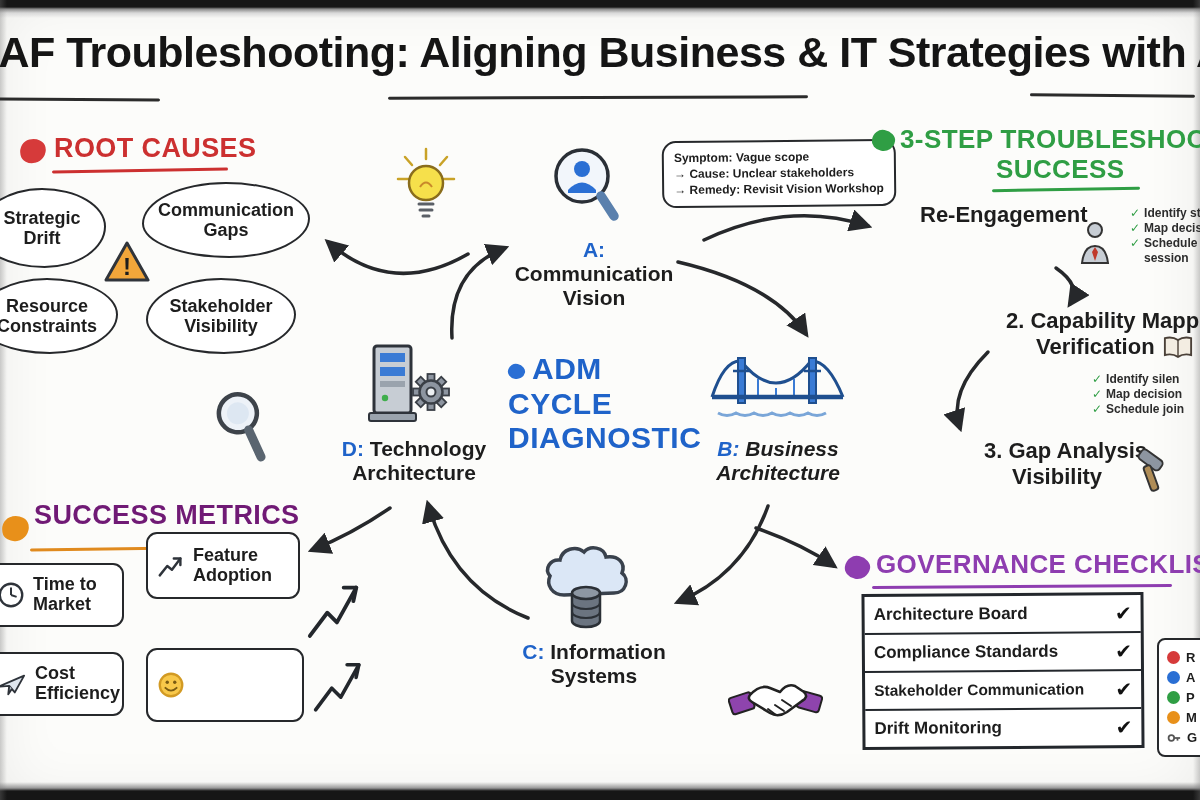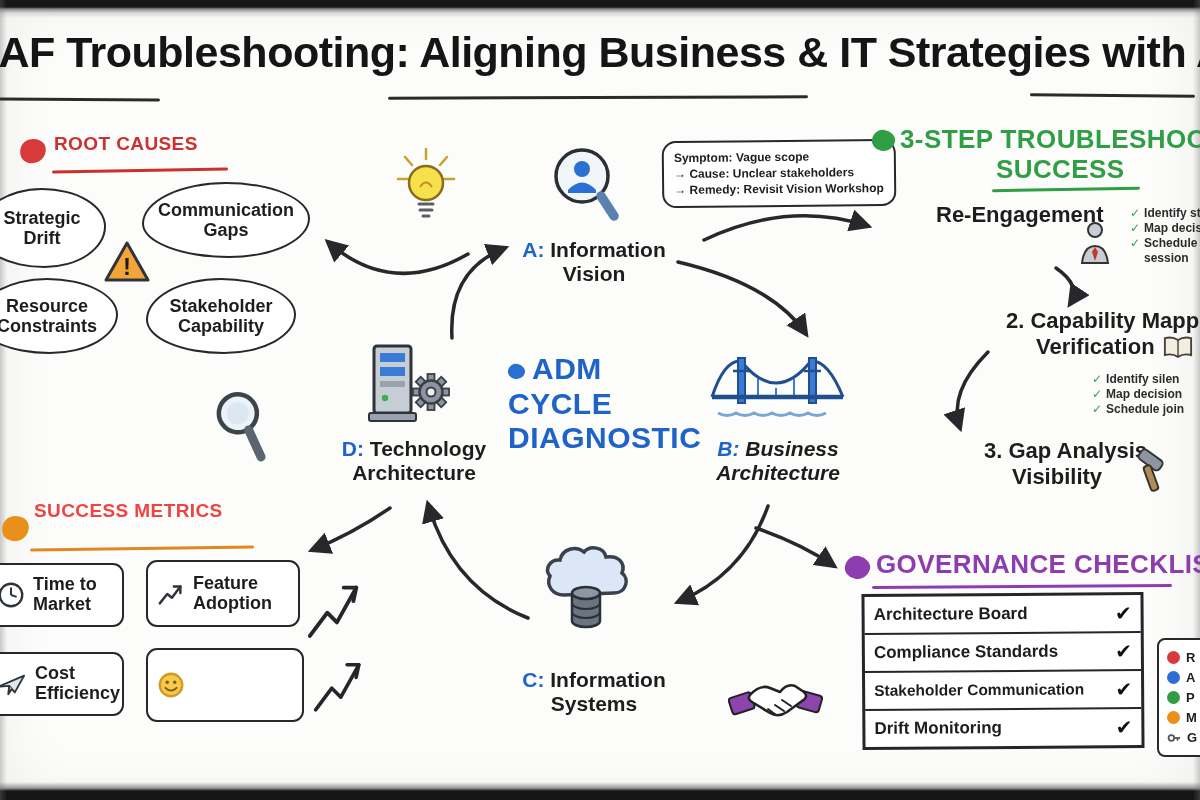--- a/index.html
+++ b/index.html
@@ -14,21 +14,21 @@
     background:linear-gradient(180deg,#161616 0,#161616 7px,#8a8a8a 9px,#d9d9d9 13px,rgba(255,255,255,0) 18px);}
   .edge-bottom{left:0;top:782px;width:1200px;height:18px;
     background:linear-gradient(0deg,#161616 0,#161616 9px,#9a9a9a 12px,rgba(255,255,255,0) 18px);}
   .edge-side{top:0;width:7px;height:800px;background:linear-gradient(90deg,rgba(120,120,120,.35),rgba(255,255,255,0));}
   .edge-right{right:0;left:auto;transform:scaleX(-1);}
 
   .title{top:28px;left:50%;transform:translateX(-50%);white-space:nowrap;
     font-size:43px;font-weight:bold;letter-spacing:-0.5px;color:#151515;}
   .uline{height:3px;background:#2b2b2b;border-radius:3px;}
 
-  .sec-head{font-weight:bold;font-size:19px;letter-spacing:.4px;white-space:nowrap;}
+  .sec-head{font-weight:bold;font-size:27px;letter-spacing:.4px;white-space:nowrap;}
   .blob{display:inline-block;border-radius:46% 54% 52% 48% / 55% 45% 56% 44%;}
 
   .bubble{border:2.5px solid #26282b;background:#fff;border-radius:50% 50% 48% 52% / 55% 48% 52% 45%;
     display:flex;align-items:center;justify-content:center;text-align:center;
     font-weight:bold;font-size:18px;line-height:1.12;padding:4px 10px;box-sizing:border-box;}
 
   .node-label{text-align:center;font-weight:bold;font-size:21px;line-height:1.15;}
   .pfx{color:#1f63c9;}
   .adm{font-weight:bold;font-size:30px;color:#1f63c9;line-height:1.15;letter-spacing:.5px;}
 
@@ -94,21 +94,21 @@
     </g>
   </svg>
 
   <span class="abs blob" style="left:20px;top:139px;width:26px;height:24px;background:#d63a3a;transform:rotate(-12deg);"></span>
   <div class="abs sec-head" style="left:54px;top:133px;color:#cc3030;">ROOT CAUSES</div>
   <div class="abs uline" style="left:52px;top:169px;width:176px;background:#cc3030;transform:rotate(-1deg);"></div>
 
   <div class="abs bubble" style="left:-22px;top:188px;width:128px;height:80px;">Strategic Drift</div>
   <div class="abs bubble" style="left:142px;top:182px;width:168px;height:76px;">Communication Gaps</div>
   <div class="abs bubble" style="left:-24px;top:278px;width:142px;height:76px;">Resource Constraints</div>
-  <div class="abs bubble" style="left:146px;top:278px;width:150px;height:76px;">Stakeholder Capability</div>
+  <div class="abs bubble" style="left:146px;top:278px;width:150px;height:76px;">Stakeholder Visibility</div>
 
   <span class="abs" style="left:103px;top:240px;">
     <svg width="48" height="44" viewBox="0 0 48 44">
       <path d="M24 3 L45 40 L3 40 Z" fill="#f2a63a" stroke="#30343a" stroke-width="3" stroke-linejoin="round"></path>
       <text x="24" y="35" text-anchor="middle" font-size="24" font-weight="bold" fill="#1d1d1d">!</text>
     </svg>
   </span>
 
   <span class="abs" style="left:396px;top:146px;">
     <svg width="60" height="90" viewBox="0 0 60 90">
@@ -145,21 +145,21 @@
 
   <span class="abs" style="left:548px;top:142px;">
     <svg width="75" height="92" viewBox="0 0 75 92">
       <circle cx="34" cy="34" r="26" fill="#f2f6fb" stroke="#2a2f36" stroke-width="3.5"></circle>
       <circle cx="34" cy="27" r="8" fill="#2a6fd4"></circle>
       <path d="M20 48 q14 -15 28 0 l0 3 l-28 0 z" fill="#2a6fd4"></path>
       <line x1="53" y1="54" x2="66" y2="74" stroke="#5a80ad" stroke-width="9.5" stroke-linecap="round"></line>
     </svg>
   </span>
   <div class="abs node-label" style="left:508px;top:238px;width:172px;">
-    <span class="pfx">A:</span> <span>Information Vision</span>
+    <span class="pfx">A:</span> <span>Communication Vision</span>
   </div>
 
   <div class="abs callout" style="left:662px;top:140px;transform:rotate(-.6deg);">
     <div>Symptom: Vague scope</div>
     <div>→ Cause: Unclear stakeholders</div>
     <div>→ Remedy: Revisit Vision Workshop</div>
   </div>
 
   <span class="abs" style="left:710px;top:345px;">
     <svg width="135" height="80" viewBox="0 0 135 80">
@@ -185,21 +185,21 @@
 
   <span class="abs" style="left:534px;top:535px;">
     <svg width="104" height="102" viewBox="0 0 104 102">
       <path d="M30 60 C18 60 12 50 16 41 C10 34 16 24 26 25 C28 14 42 10 50 17 C56 10 70 12 72 22 C84 20 92 28 88 38 C96 44 92 58 80 58 Z" fill="#dbe7f6" stroke="#39414c" stroke-width="3.5"></path>
       <path d="M38 58 l0 28 a14 6 0 0 0 28 0 l0 -28" fill="#6b7480" stroke="#2b3036" stroke-width="2.5"></path>
       <path d="M38 68 a14 6 0 0 0 28 0" fill="none" stroke="#2b3036" stroke-width="2"></path>
       <path d="M38 77 a14 6 0 0 0 28 0" fill="none" stroke="#2b3036" stroke-width="2"></path>
       <ellipse cx="52" cy="58" rx="14" ry="6" fill="#8d97a3" stroke="#2b3036" stroke-width="2.5"></ellipse>
     </svg>
   </span>
-  <div class="abs node-label" style="left:514px;top:640px;width:160px;margin-top:28px;">
+  <div class="abs node-label" style="left:514px;top:640px;width:160px;">
     <span class="pfx">C:</span> <span>Information Systems</span>
   </div>
 
   <span class="abs" style="left:362px;top:340px;">
     <svg width="96" height="96" viewBox="0 0 96 96">
       <rect x="12" y="6" width="37" height="67" rx="3" fill="#c7cdd4" stroke="#2e333a" stroke-width="3"></rect>
       <rect x="18" y="13" width="25" height="9" fill="#3a7bd5"></rect>
       <rect x="18" y="27" width="25" height="9" fill="#3a7bd5"></rect>
       <rect x="18" y="41" width="25" height="6" fill="#9aa3ad"></rect>
       <circle cx="23" cy="58" r="3.2" fill="#3fae4c"></circle>
@@ -219,21 +219,21 @@
   <div class="abs node-label" style="left:338px;top:437px;width:152px;">
     <span class="pfx">D:</span> <span>Technology Architecture</span>
   </div>
 
   <span class="abs blob" style="left:872px;top:130px;width:23px;height:21px;background:#2f9e44;transform:rotate(10deg);"></span>
   <div class="abs sec-head" style="left:900px;top:124px;color:#2f9e44;font-size:26px;">3-STEP TROUBLESHOOTING</div>
   <div class="abs sec-head" style="left:996px;top:154px;color:#2f9e44;font-size:26px;">SUCCESS</div>
   <div class="abs uline" style="left:992px;top:188px;width:148px;background:#2f9e44;transform:rotate(-1deg);"></div>
 
   <div class="abs step-t" style="left:896px;top:202px;">
-    <div style="margin-left:40px;">Re-Engagement</div>
+    <div style="margin-left:24px;">Re-Engagement</div>
   </div>
   <span class="abs" style="left:1078px;top:220px;">
     <svg width="34" height="46" viewBox="0 0 34 46">
       <circle cx="17" cy="10" r="7" fill="#c7cdd4" stroke="#333" stroke-width="2"></circle>
       <path d="M4 43 q2 -17 13 -17 q11 0 13 17 z" fill="#c7cdd4" stroke="#333" stroke-width="2"></path>
       <path d="M17 27 l3 5 -3 9 -3 -9 z" fill="#c0392b"></path>
     </svg>
   </span>
   <div class="abs" style="left:1130px;top:206px;">
     <div class="ckrow">
@@ -286,35 +286,35 @@
     <div style="margin-left:28px;">Visibility</div>
   </div>
   <span class="abs" style="left:1128px;top:448px;transform:rotate(12deg);">
     <svg width="48" height="48" viewBox="0 0 50 50">
       <rect x="8" y="7" width="26" height="12" rx="4" fill="#8d95a0" stroke="#333" stroke-width="2" transform="rotate(24 21 13)"></rect>
       <rect x="21" y="18" width="8" height="27" rx="3" fill="#b08d57" stroke="#333" stroke-width="2" transform="rotate(-32 25 31)"></rect>
     </svg>
   </span>
 
   <span class="abs blob" style="left:2px;top:516px;width:27px;height:25px;background:#e8901a;transform:rotate(-10deg);"></span>
-  <div class="abs sec-head" style="left:34px;top:500px;color:#ef4444;text-align:center;">SUCCESS METRICS</div>
+  <div class="abs sec-head" style="left:34px;top:500px;color:#701a75;text-align:center;">SUCCESS METRICS</div>
   <div class="abs uline" style="left:30px;top:547px;width:224px;background:#e08a1e;transform:rotate(-.8deg);"></div>
 
   <div class="abs metric-box" style="left:-14px;top:563px;width:138px;height:64px;">
     <span>
       <svg width="30" height="30" viewBox="0 0 32 32">
         <circle cx="16" cy="16" r="12" fill="#fff" stroke="#2e333a" stroke-width="2.5"></circle>
         <line x1="16" y1="16" x2="16" y2="8" stroke="#2e333a" stroke-width="2.2"></line>
         <line x1="16" y1="16" x2="22" y2="18" stroke="#2e333a" stroke-width="2.2"></line>
       </svg>
     </span>
     <span>Time to Market</span>
   </div>
 
-  <div class="abs metric-box" style="left:146px;top:560px;width:154px;height:67px;">
+  <div class="abs metric-box" style="left:146px;top:532px;width:154px;height:67px;">
     <span>
       <svg width="30" height="30" viewBox="0 0 32 32">
         <polyline points="4,26 12,16 17,20 26,8" stroke="#2e333a" stroke-width="2.6" fill="none" stroke-linecap="round" stroke-linejoin="round"></polyline>
         <polyline points="19,8 26,8 26,15" stroke="#2e333a" stroke-width="2.6" fill="none" stroke-linecap="round" stroke-linejoin="round"></polyline>
       </svg>
     </span>
     <span>Feature Adoption</span>
   </div>
 
   <span class="abs" style="left:306px;top:566px;">

